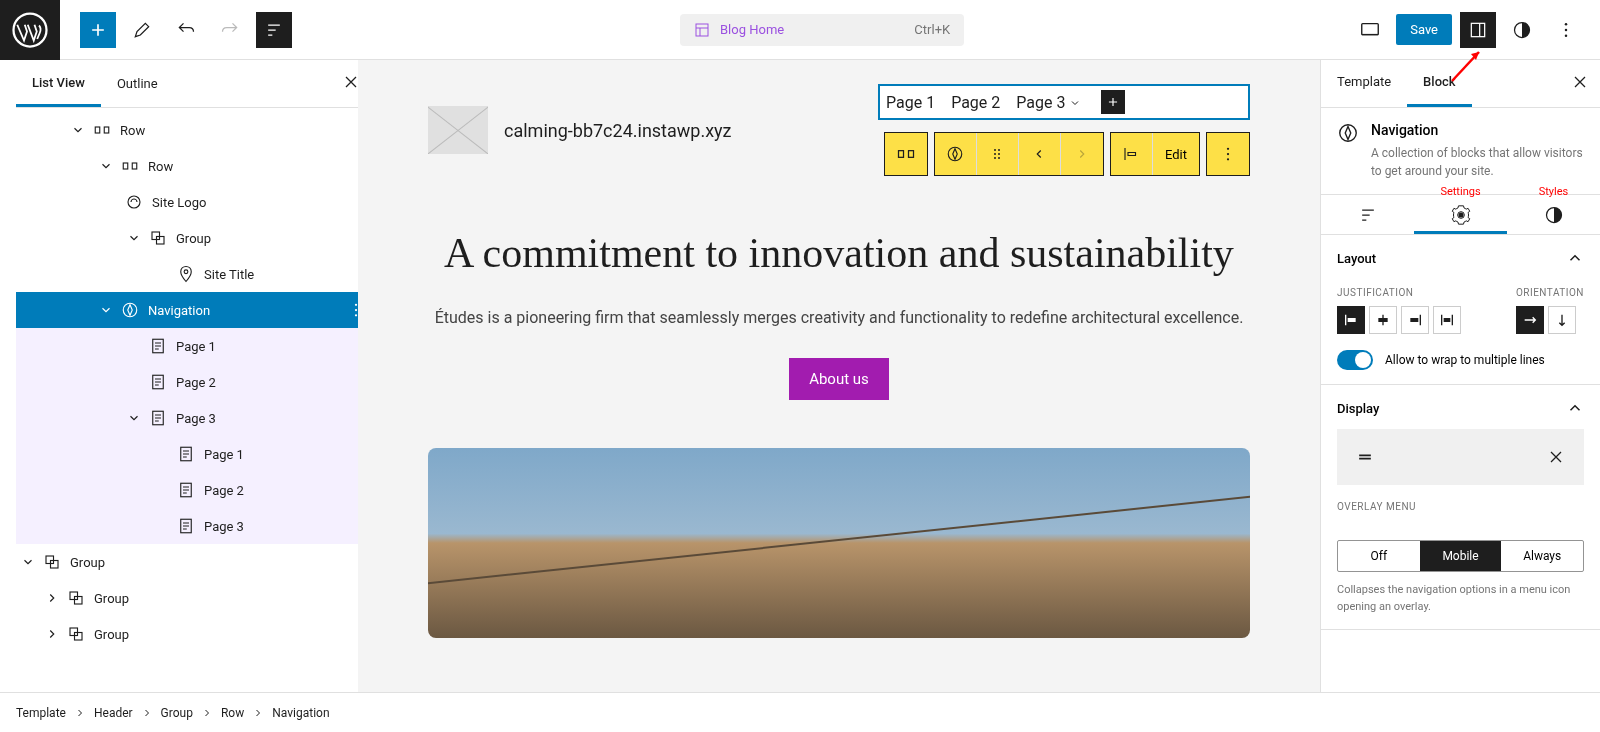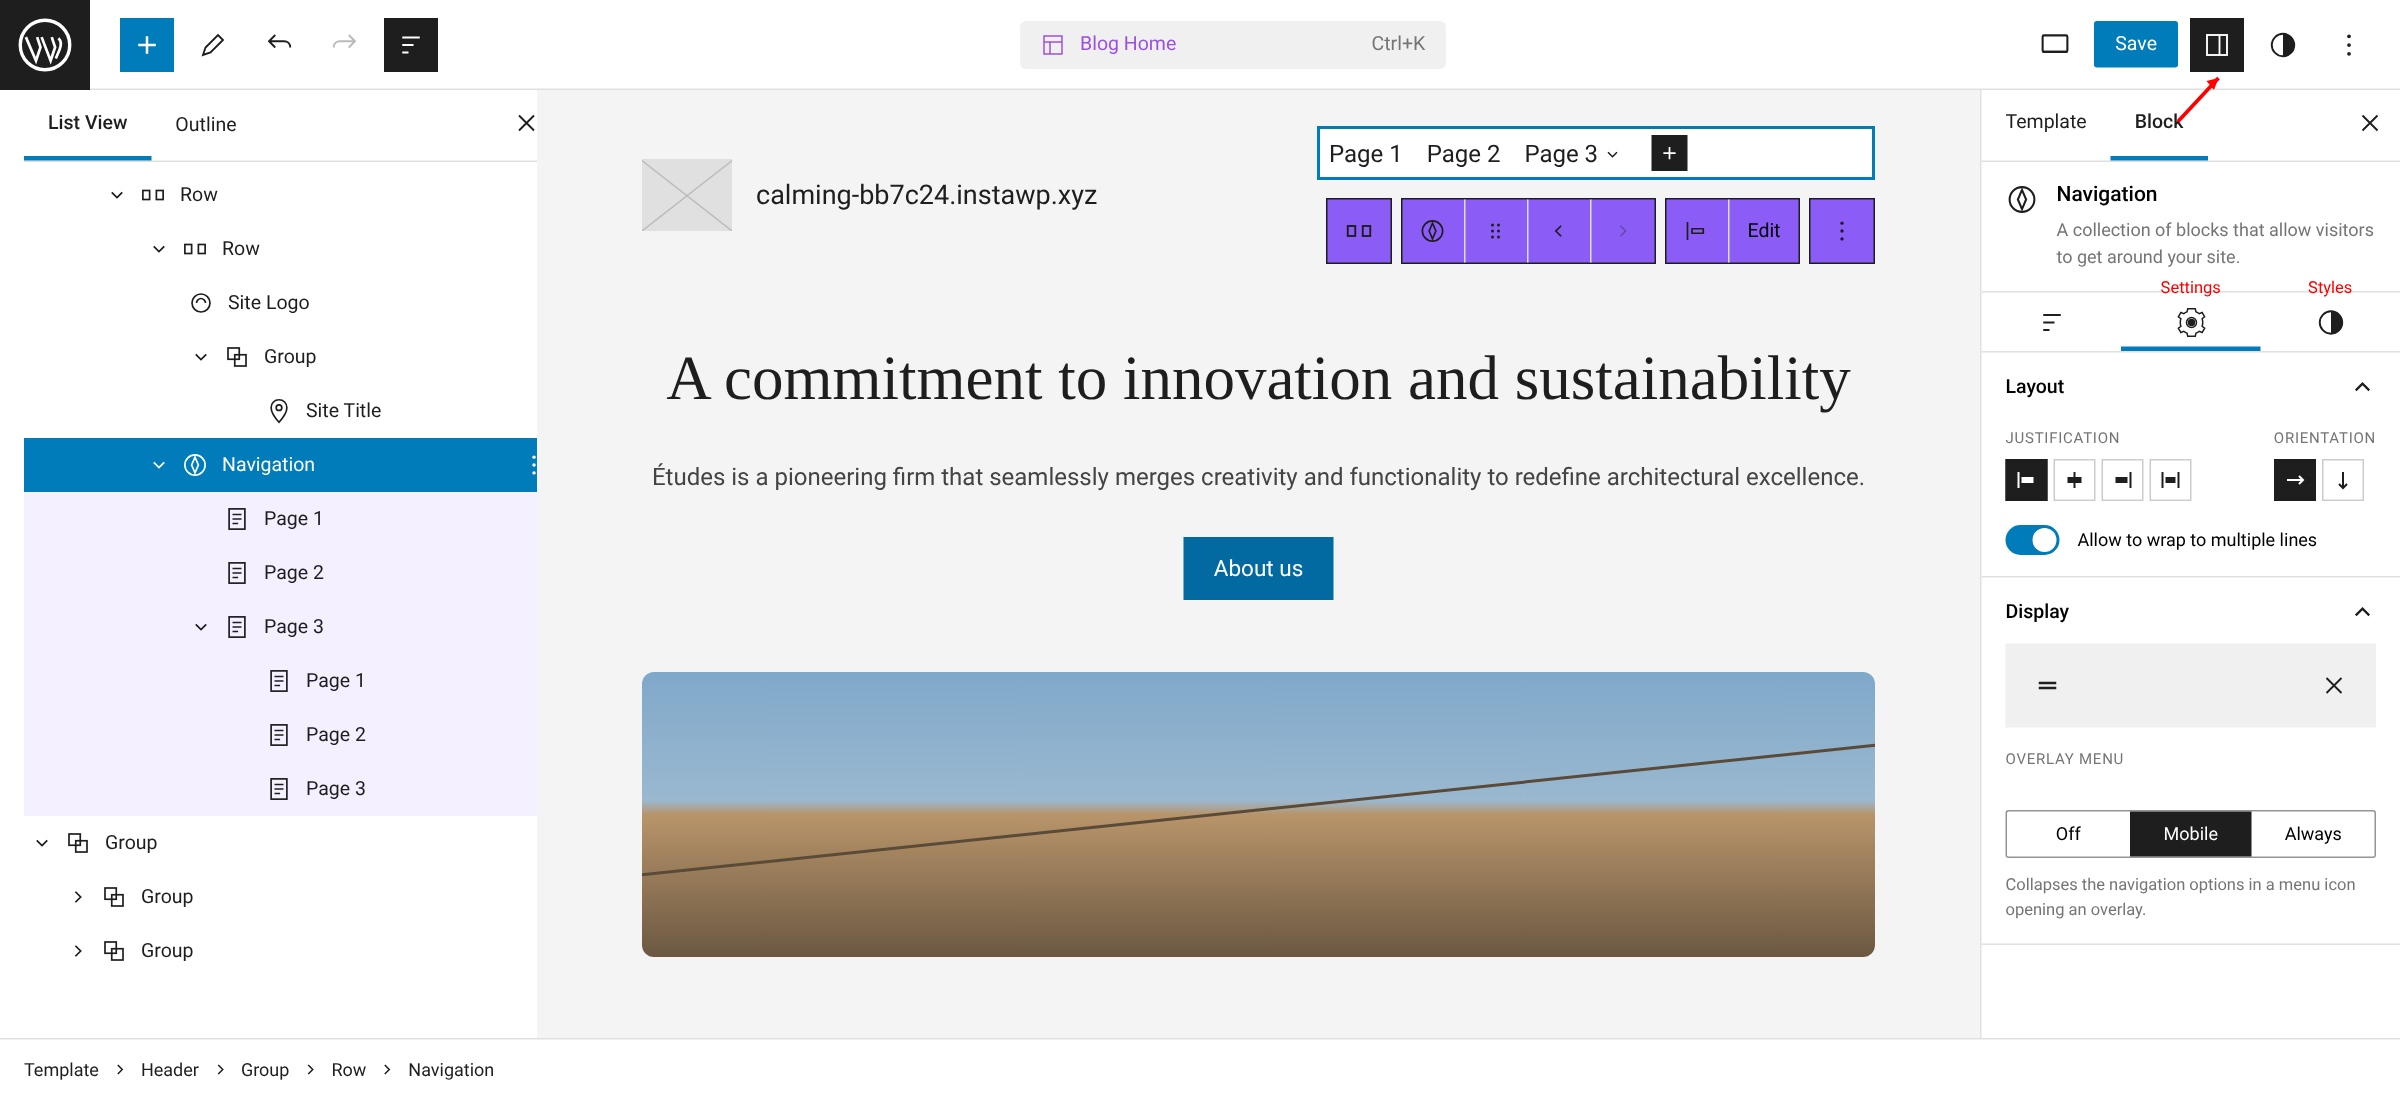--- a/index.html
+++ b/index.html
@@ -40,28 +40,28 @@
 .page-header { display: flex; align-items: center; justify-content: space-between; margin-bottom: 20px; }
 .site-logo-ph { width: 60px; height: 48px; background: #e0e0e0; position: relative; overflow: hidden; }
 .site-logo-ph::before { content: ''; position: absolute; width: 200%; height: 1px; background: #bbb; top: 50%; left: -50%; transform: rotate(-38deg); }
 .site-logo-ph::after { content: ''; position: absolute; width: 200%; height: 1px; background: #bbb; top: 50%; left: -50%; transform: rotate(38deg); }
 .site-title-row { display: flex; align-items: center; gap: 16px; }
 .site-title { font-size: 18px; color: #1e1e1e; }
 .nav-block { border: 2px solid #007cba; display: flex; align-items: center; padding: 4px 6px; gap: 16px; background: #fff;}
 .nav-item { font-size: 16px; color: #1e1e1e; }
 .nav-add { width: 24px; height: 24px; background: #1e1e1e; color: #fff; display: flex; align-items: center; justify-content: center; margin-left: 4px;}
 .block-toolbar { display: flex; margin-top: 12px; justify-content: flex-end; }
-.bt-group { border: 1px solid #1e1e1e; display: flex; background: #8b5cf6; margin-left: 6px; }
+.bt-group { border: 1px solid #1e1e1e; display: flex; background: #fde047; margin-left: 6px; }
 .bt-btn { width: 42px; height: 42px; display: flex; align-items: center; justify-content: center; border-right: 1px solid #ddd; cursor: pointer; }
 .bt-btn:last-child { border-right: none; }
 .bt-btn.text { width: auto; padding: 0 12px; font-size: 13px; }
 .hero { text-align: center; margin-top: 50px; }
 .hero-title { font-family: Georgia, serif; font-size: 42px; color: #1e1e1e; line-height: 1.3; }
 .hero-sub { font-size: 16px; color: #444; margin-top: 24px; line-height: 1.6; }
-.hero-btn { display: inline-block; background: #0369a1; color: #fff; padding: 12px 20px; margin-top: 28px; font-size: 15px; }
+.hero-btn { display: inline-block; background: #a21caf; color: #fff; padding: 12px 20px; margin-top: 28px; font-size: 15px; }
 .hero-img { width: 100%; height: 190px; margin-top: 48px; border-radius: 8px; background: linear-gradient(180deg, #7fa8c9 0%, #9ab8d0 45%, #b8946a 50%, #6b5842 100%); position: relative; overflow: hidden; }
 .hero-img::before { content: ''; position: absolute; left: 50%; top: 48%; width: 120%; height: 2px; background: #5a4a38; transform: translateX(-50%) rotate(-6deg); }
 
 
 .right-panel { position: absolute; right: 0; top: 60px; width: 280px; height: 632px; background: #fff; border-left: 1px solid #e0e0e0; overflow-y: auto; }
 .rp-tabs { display: flex; border-bottom: 1px solid #e0e0e0; position: relative; height: 48px; }
 .rp-tab { padding: 14px 16px; font-size: 13px; color: #1e1e1e; cursor: pointer; }
 .rp-tab.active { border-bottom: 3px solid #007cba; font-weight: 500; }
 .rp-close { position: absolute; right: 10px; top: 12px; cursor: pointer; }
 .rp-section { padding: 14px 16px; border-bottom: 1px solid #e0e0e0; }

